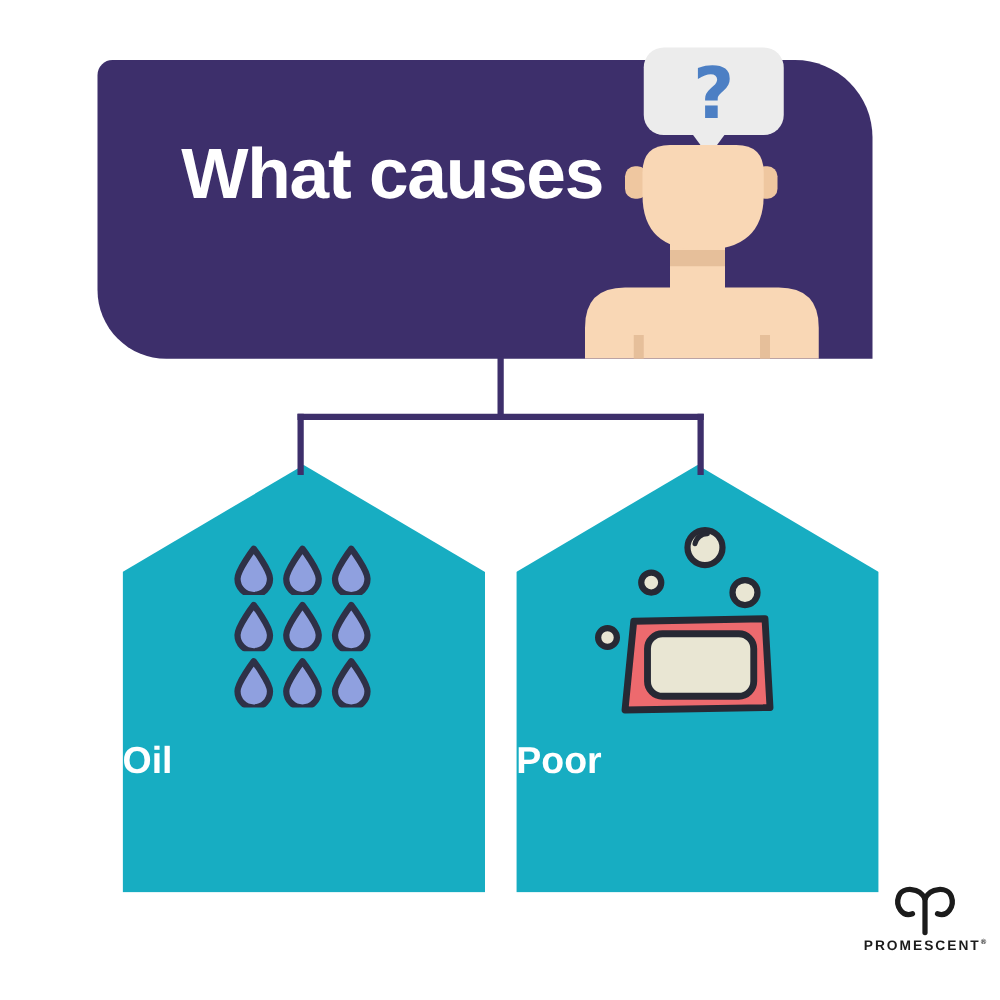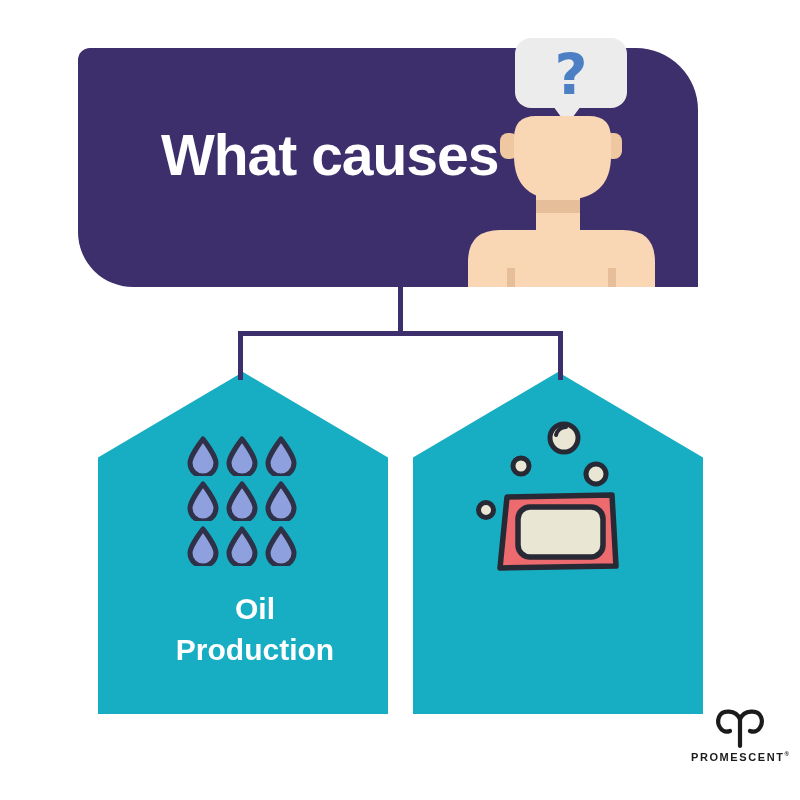--- a/index.html
+++ b/index.html
@@ -56,22 +56,22 @@
 
   
   .house{
     width:290px;height:342px;top:372px;
     background:var(--teal);
     clip-path:polygon(50% 0%, 100% 25%, 100% 100%, 0% 100%, 0% 25%);
   }
   .house-left{left:98px;}
   .house-right{left:413px;}
   .house-label{
-    position:absolute;left:12px;top:216px;width:100%;
-    text-align:center;color:#fff;font-weight:bold;
+    position:absolute;left:0;top:216px;width:100%;
+    color:#fff;font-weight:bold;
     font-size:30px;line-height:41px;
   }
   .house-label span{display:block;}
 
   .droplets{
     position:absolute;left:88px;top:64px;width:112px;
     display:grid;grid-template-columns:repeat(3,34px);gap:5px 5px;
   }
   .droplet path{
     fill:var(--drop-fill);stroke:var(--drop-line);
@@ -91,21 +91,21 @@
   .brand-name{
     font-size:11px;font-weight:bold;letter-spacing:1.6px;
     margin-top:1px;white-space:nowrap;
   }
   .brand-name sup{font-size:6px;letter-spacing:0;}
 </style>
 </head>
 <body>
 
 <div class="abs header"></div>
-<h1 class="abs title" style="margin:16px;">
+<h1 class="abs title" style="margin:0;">
   <span>What causes</span>
 </h1>
 
 <svg class="abs person-svg" width="200" height="257" viewBox="0 0 200 257">
 
   <path d="M8,257 L8,232 Q8,200 40,200 L163,200 Q195,200 195,232 L195,257 Z" fill="var(--skin)"></path>
   <rect x="47" y="238" width="8" height="19" fill="var(--shade)"></rect>
   <rect x="148" y="238" width="8" height="19" fill="var(--shade)"></rect>
 
   <rect x="76" y="150" width="44" height="52" fill="var(--skin)"></rect>
@@ -159,35 +159,35 @@
   <svg class="droplet" width="34" height="40" viewBox="0 0 34 40">
     <path d="M17,3 C17,3 30,20 30,27 A13,13 0 1 1 4,27 C4,20 17,3 17,3 Z"></path>
   </svg>
 
   <svg class="droplet" width="34" height="40" viewBox="0 0 34 40">
     <path d="M17,3 C17,3 30,20 30,27 A13,13 0 1 1 4,27 C4,20 17,3 17,3 Z"></path>
   </svg>
 </div>
   <div class="house-label">
     <span>Oil</span>
-    <span>Production</span>
   </div>
 </div>
 
 <div class="abs house house-right">
   <svg class="soap-svg" width="170" height="180" viewBox="0 0 170 180">
     <circle class="bub" cx="94" cy="38" r="14"></circle>
     <path class="glint" d="M86,35 A10,10 0 0 1 96,27"></path>
     <circle class="bub" cx="51" cy="66" r="8"></circle>
     <circle class="bub" cx="126" cy="74" r="10"></circle>
     <circle class="bub" cx="16" cy="110" r="7.5"></circle>
     <polygon class="dish" points="37,97 142,95 146,166 30,168"></polygon>
     <rect class="bar" x="48" y="107" width="85" height="50" rx="12"></rect>
   </svg>
   <div class="house-label">
+    <span>Poor</span>
   </div>
 </div>
 
 <div class="abs brand">
   <svg class="brand-glyph" width="56" height="42" viewBox="0 0 56 42">
     <g fill="none" stroke="var(--ink)" stroke-width="4.2" stroke-linecap="round">
       <path d="M28,10 L28,38"></path>
       <path d="M28,11 C24,2 10,1 7,9 C4,17 10,26 18,23"></path>
       <path d="M28,11 C32,2 46,1 49,9 C52,17 46,26 38,23"></path>
     </g>

